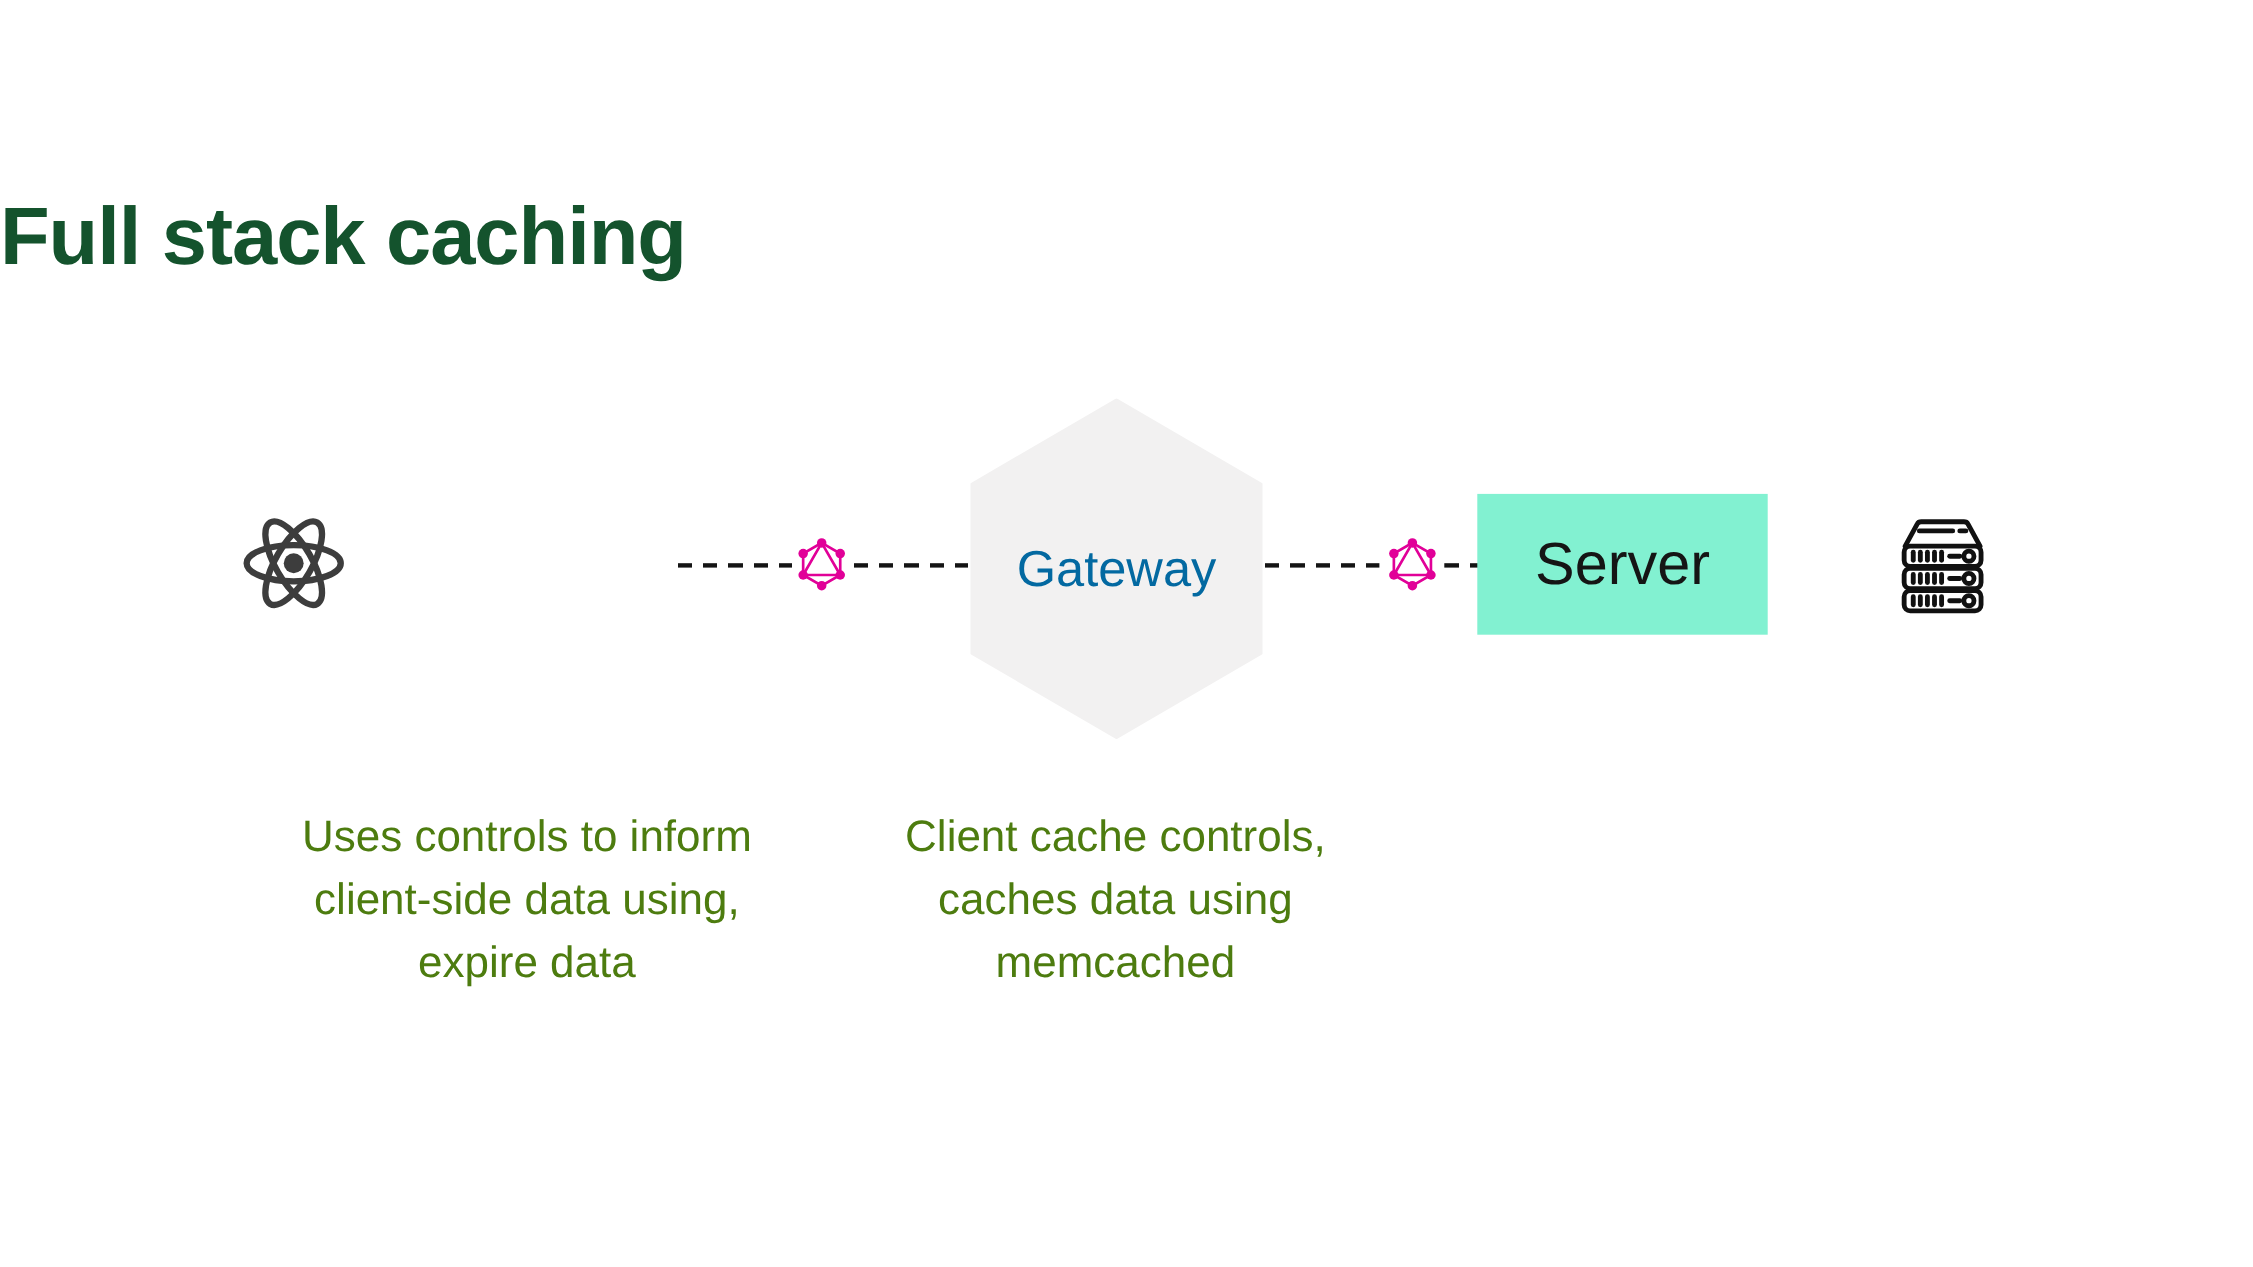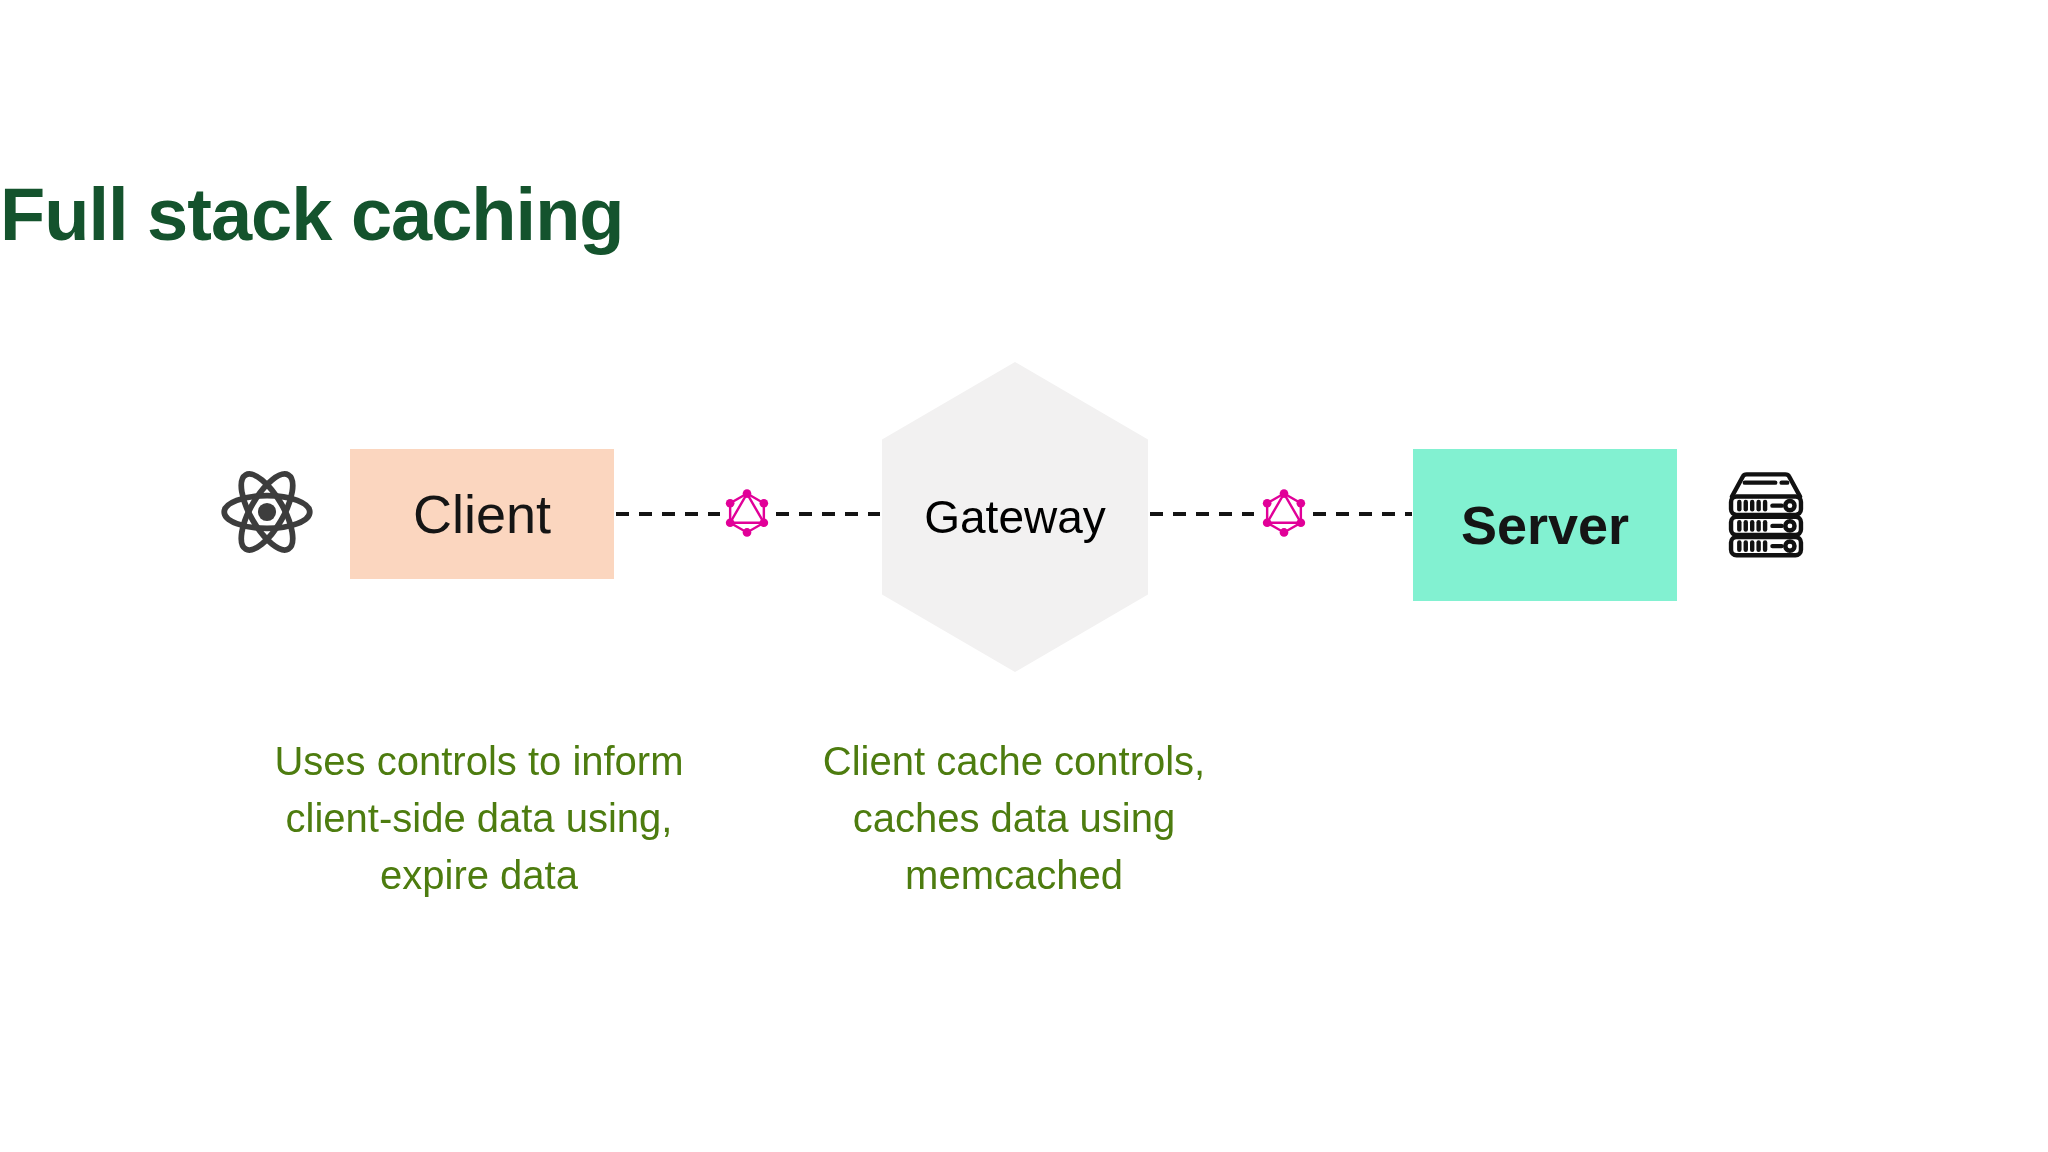--- a/index.html
+++ b/index.html
@@ -25,31 +25,31 @@
   }
   .node-box {
     position: absolute;
     display: flex;
     align-items: center;
     justify-content: center;
     font-size: 54px;
     color: #151515;
   }
   .client-box  { left: 350px;  top: 449px; width: 264px; height: 130px; }
-  .server-box  { left: 1413px; top: 449px; width: 264px; height: 152px; font-weight: bold; }
+  .server-box  { left: 1343px; top: 449px; width: 264px; height: 128px; }
   .hexagon {
     position: absolute;
     left: 882px; top: 362px;
     width: 266px; height: 310px;
     clip-path: polygon(50% 0%, 100% 25%, 100% 75%, 50% 100%, 0% 75%, 0% 25%);
     display: flex;
     align-items: center;
     justify-content: center;
     font-size: 46px;
-    color: #000000;
+    color: #0369a1;
   }
   .dash {
     position: absolute;
     top: 512px;
     height: 4px;
     background: repeating-linear-gradient(90deg, currentColor 0 13px, transparent 13px 23px);
   }
   .dash-a { left: 616px;  width: 104px; }
   .dash-b { left: 776px;  width: 104px; }
   .dash-c { left: 1150px; width: 104px; }
@@ -84,23 +84,20 @@
     <svg viewBox="-62 -62 124 124" xmlns="http://www.w3.org/2000/svg">
       <g fill="none" stroke="currentColor" stroke-width="7">
         <ellipse rx="52" ry="20"></ellipse>
         <ellipse rx="52" ry="20" transform="rotate(60)"></ellipse>
         <ellipse rx="52" ry="20" transform="rotate(120)"></ellipse>
       </g>
       <circle r="11" fill="currentColor"></circle>
     </svg>
   </span>
 
-  <div class="node-box client-box" style="background: rgb(251, 214, 191);">
-    <span>Client</span>
-  </div>
 
   <div class="dash dash-a" style="color: rgb(20, 20, 20);"></div>
 
   <span class="icon gql-1" style="color: rgb(225, 0, 152);">
     <svg viewBox="-50 -50 100 100" xmlns="http://www.w3.org/2000/svg">
       <g fill="none" stroke="currentColor" stroke-width="4.5">
         <path d="M0,-36 L31.2,-18 L31.2,18 L0,36 L-31.2,18 L-31.2,-18 Z"></path>
         <path d="M0,-36 L31.2,18 L-31.2,18 Z"></path>
       </g>
       <g fill="currentColor">

